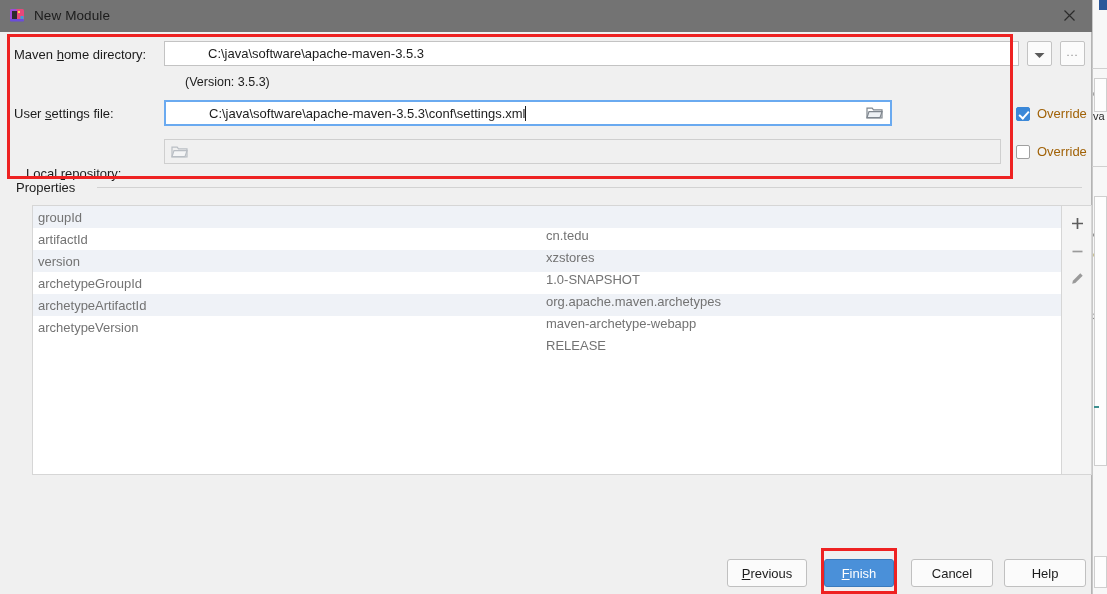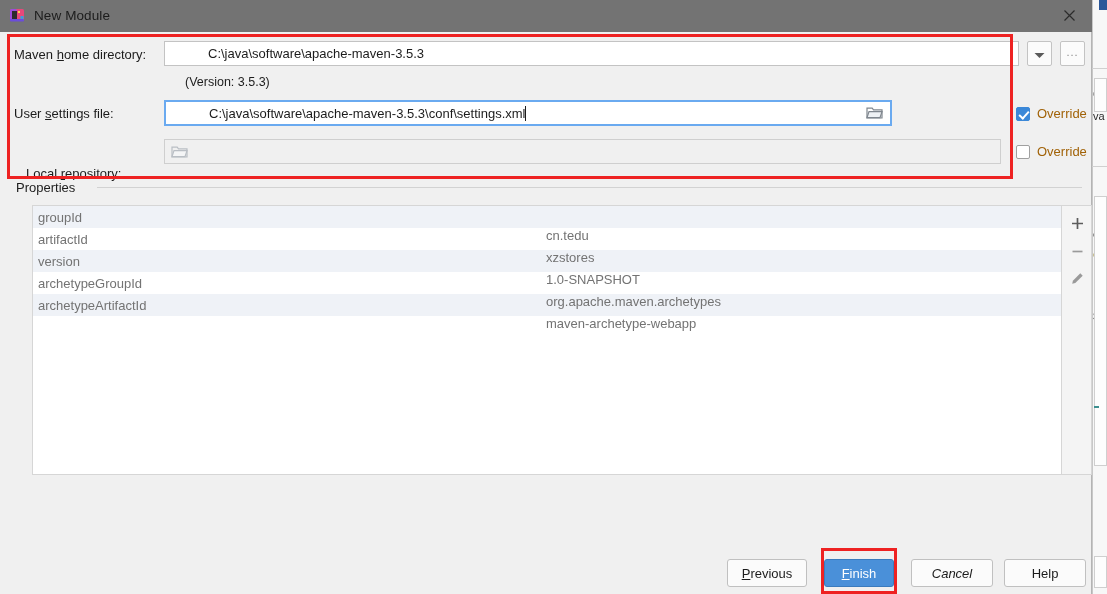--- a/index.html
+++ b/index.html
@@ -367,20 +367,24 @@
         <span class="pval">1.0-SNAPSHOT</span>
       </div>
       <div class="prow">
         <span class="pkey">archetypeGroupId</span>
         <span class="pval">org.apache.maven.archetypes</span>
       </div>
       <div class="prow alt">
         <span class="pkey">archetypeArtifactId</span>
         <span class="pval">maven-archetype-webapp</span>
       </div>
+      <div class="prow">
+        <span class="pkey">archetypeVersion</span>
+        <span class="pval">RELEASE</span>
+      </div>
     </div>
 
     <div class="tbl-toolbar">
       <div class="tbtn" style="top:8px;">
         <span>
           <svg width="13" height="13" viewBox="0 0 13 13">
               <path d="M6.5 1v11 M1 6.5h11" stroke="#5c5c5c" stroke-width="1.7"></path>
             </svg>
         </span>
       </div>
@@ -399,21 +403,21 @@
         </span>
       </div>
     </div>
 
     <div class="btn" style="left:727px; top:559px; width:80px;">
       <span><u>P</u><span>revious</span></span>
     </div>
     <div class="btn primary" style="left:824px; top:559px; width:70px;">
       <span><u>F</u><span>inish</span></span>
     </div>
-    <div class="btn" style="left:911px; top:559px; width:82px;font-style:italic;">
+    <div class="btn" style="left:911px; top:559px; width:82px;">
       <span>Cancel</span>
     </div>
     <div class="btn" style="left:1004px; top:559px; width:82px;">
       <span>Help</span>
     </div>
 
   </div>
 
   <div class="redbox" id="redbox-main"></div>
   <div class="redbox" id="redbox-finish"></div>

